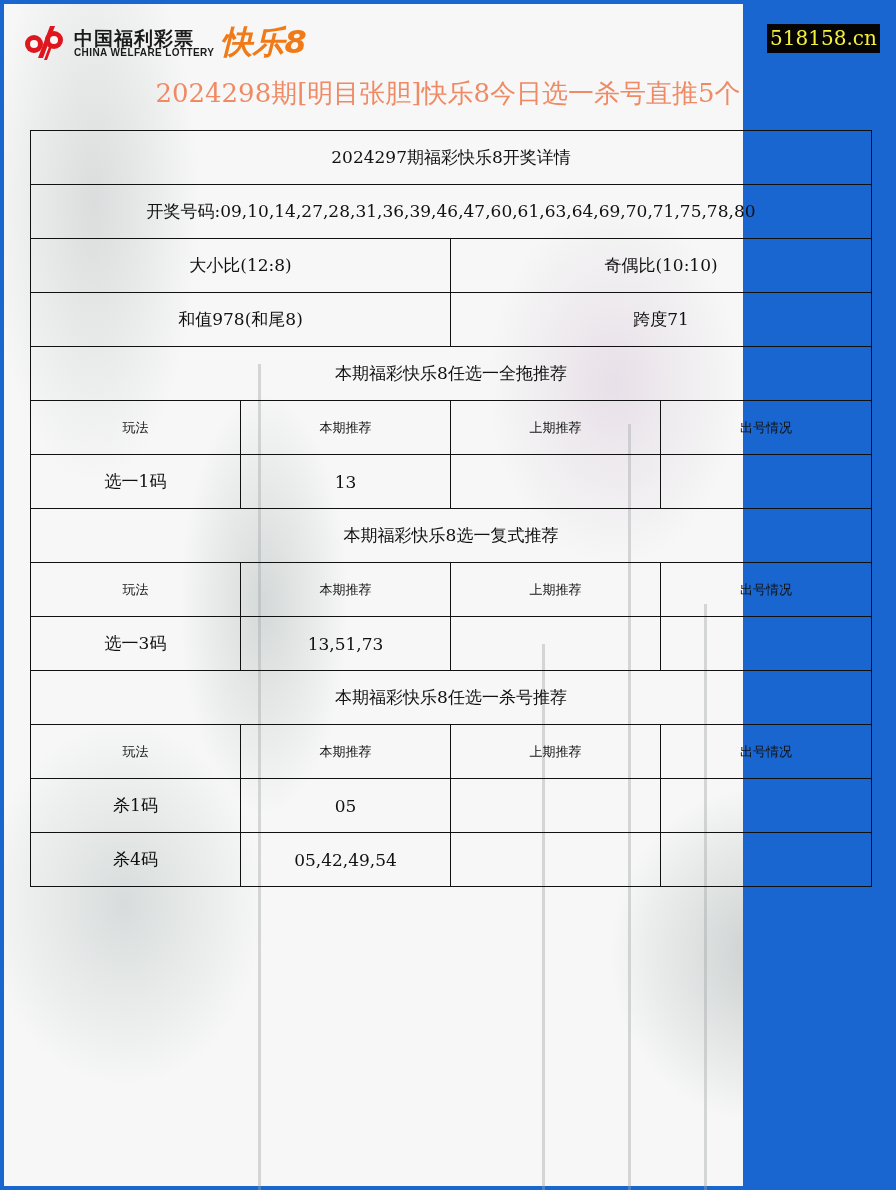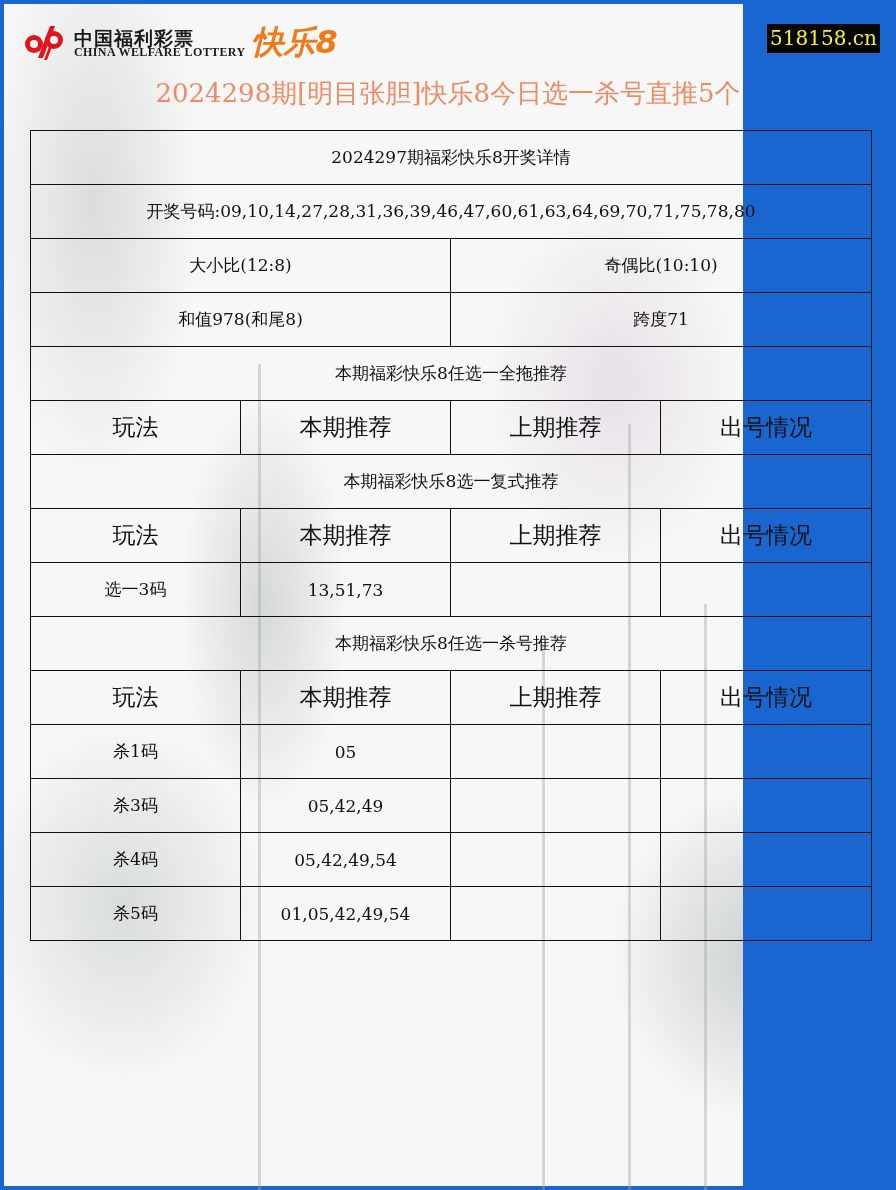--- a/index.html
+++ b/index.html
@@ -16,39 +16,39 @@
       radial-gradient(ellipse 220px 240px at 760px 950px, rgba(150,160,160,0.45), rgba(255,255,255,0) 70%),
       radial-gradient(ellipse 200px 260px at 120px 900px, rgba(170,180,180,0.4), rgba(255,255,255,0) 70%),
       radial-gradient(ellipse 150px 400px at 90px 200px, rgba(190,195,195,0.5), rgba(255,255,255,0) 70%),
       #f6f7f6;
   }
   .stem { position: absolute; width: 3px; background: rgba(160,165,165,0.4); }
   .logo { position: absolute; left: 18px; top: 18px; height: 40px; display: flex; align-items: center; }
   .logo-mark { width: 46px; height: 40px; position: relative; }
   .logo-cn { margin-left: 6px; display: flex; flex-direction: column; }
   .logo-cn .big { font-family: "DejaVu Sans", sans-serif; font-weight: bold; font-size: 19px; color: #1a1a1a; letter-spacing: 1px; line-height: 20px; }
-  .logo-cn .small { font-family: Liberation Serif, serif; font-weight: bold; font-size: 12px; color: #1a1a1a; letter-spacing: 0.4px; line-height: 9px; }
+  .logo-cn .small { font-family: Liberation Sans, sans-serif; font-weight: bold; font-size: 10px; color: #1a1a1a; letter-spacing: 0.4px; line-height: 9px; }
   .logo-kl8 { margin-left: 6px; font-family: "DejaVu Sans", sans-serif; font-weight: bold; font-style: italic; font-size: 32px; color: #f07a18; line-height: 40px; }
   .site-badge {
     position: absolute; left: 763px; top: 20px; width: 113px; height: 29px; background: #050505;
     color: #f4f03a; font-family: "DejaVu Serif", serif; font-size: 20px; line-height: 29px; text-align: center;
   }
   .title {
     position: absolute; left: 0; top: 66px; width: 888px; text-align: center;
     font-size: 26px; color: #f08a64; line-height: 46px; letter-spacing: 0px;
   }
   table {
     position: absolute; left: 26px; top: 126px; width: 841px; border-collapse: collapse;
     table-layout: fixed;
   }
   td {
     border: 1px solid #111; height: 53px; text-align: center; vertical-align: middle;
     font-size: 17px; color: #111; padding: 0;
   }
-  .hdr td { font-size: 23px; }
+  .hdr td { font-size: 13px; }
 </style>
 </head>
 <body>
 
 <div class="frame">
   <div class="stem" style="left:254px;top:360px;height:830px;"></div>
   <div class="stem" style="left:624px;top:420px;height:770px;"></div>
   <div class="stem" style="left:538px;top:640px;height:550px;"></div>
   <div class="stem" style="left:700px;top:600px;height:590px;"></div>
 
@@ -99,20 +99,26 @@
 
     <tr>
       <td colspan="4">本期福彩快乐8任选一全拖推荐</td>
     </tr>
     <tr class="hdr">
       <td>玩法</td>
       <td>本期推荐</td>
       <td>上期推荐</td>
       <td>出号情况</td>
     </tr>
+    <tr>
+      <td>选一1码</td>
+      <td>13</td>
+      <td></td>
+      <td></td>
+    </tr>
 
     <tr>
       <td colspan="4">本期福彩快乐8选一复式推荐</td>
     </tr>
     <tr class="hdr">
       <td>玩法</td>
       <td>本期推荐</td>
       <td>上期推荐</td>
       <td>出号情况</td>
     </tr>
@@ -132,33 +138,21 @@
       <td>上期推荐</td>
       <td>出号情况</td>
     </tr>
     <tr>
       <td>杀1码</td>
       <td>05</td>
       <td></td>
       <td></td>
     </tr>
     <tr>
-      <td>杀3码</td>
-      <td>05,42,49</td>
-      <td></td>
-      <td></td>
-    </tr>
-    <tr>
       <td>杀4码</td>
       <td>05,42,49,54</td>
-      <td></td>
-      <td></td>
-    </tr>
-    <tr>
-      <td>杀5码</td>
-      <td>01,05,42,49,54</td>
       <td></td>
       <td></td>
     </tr>
 
   </tbody>
     </table>
 </div>
 
 </body></html>

